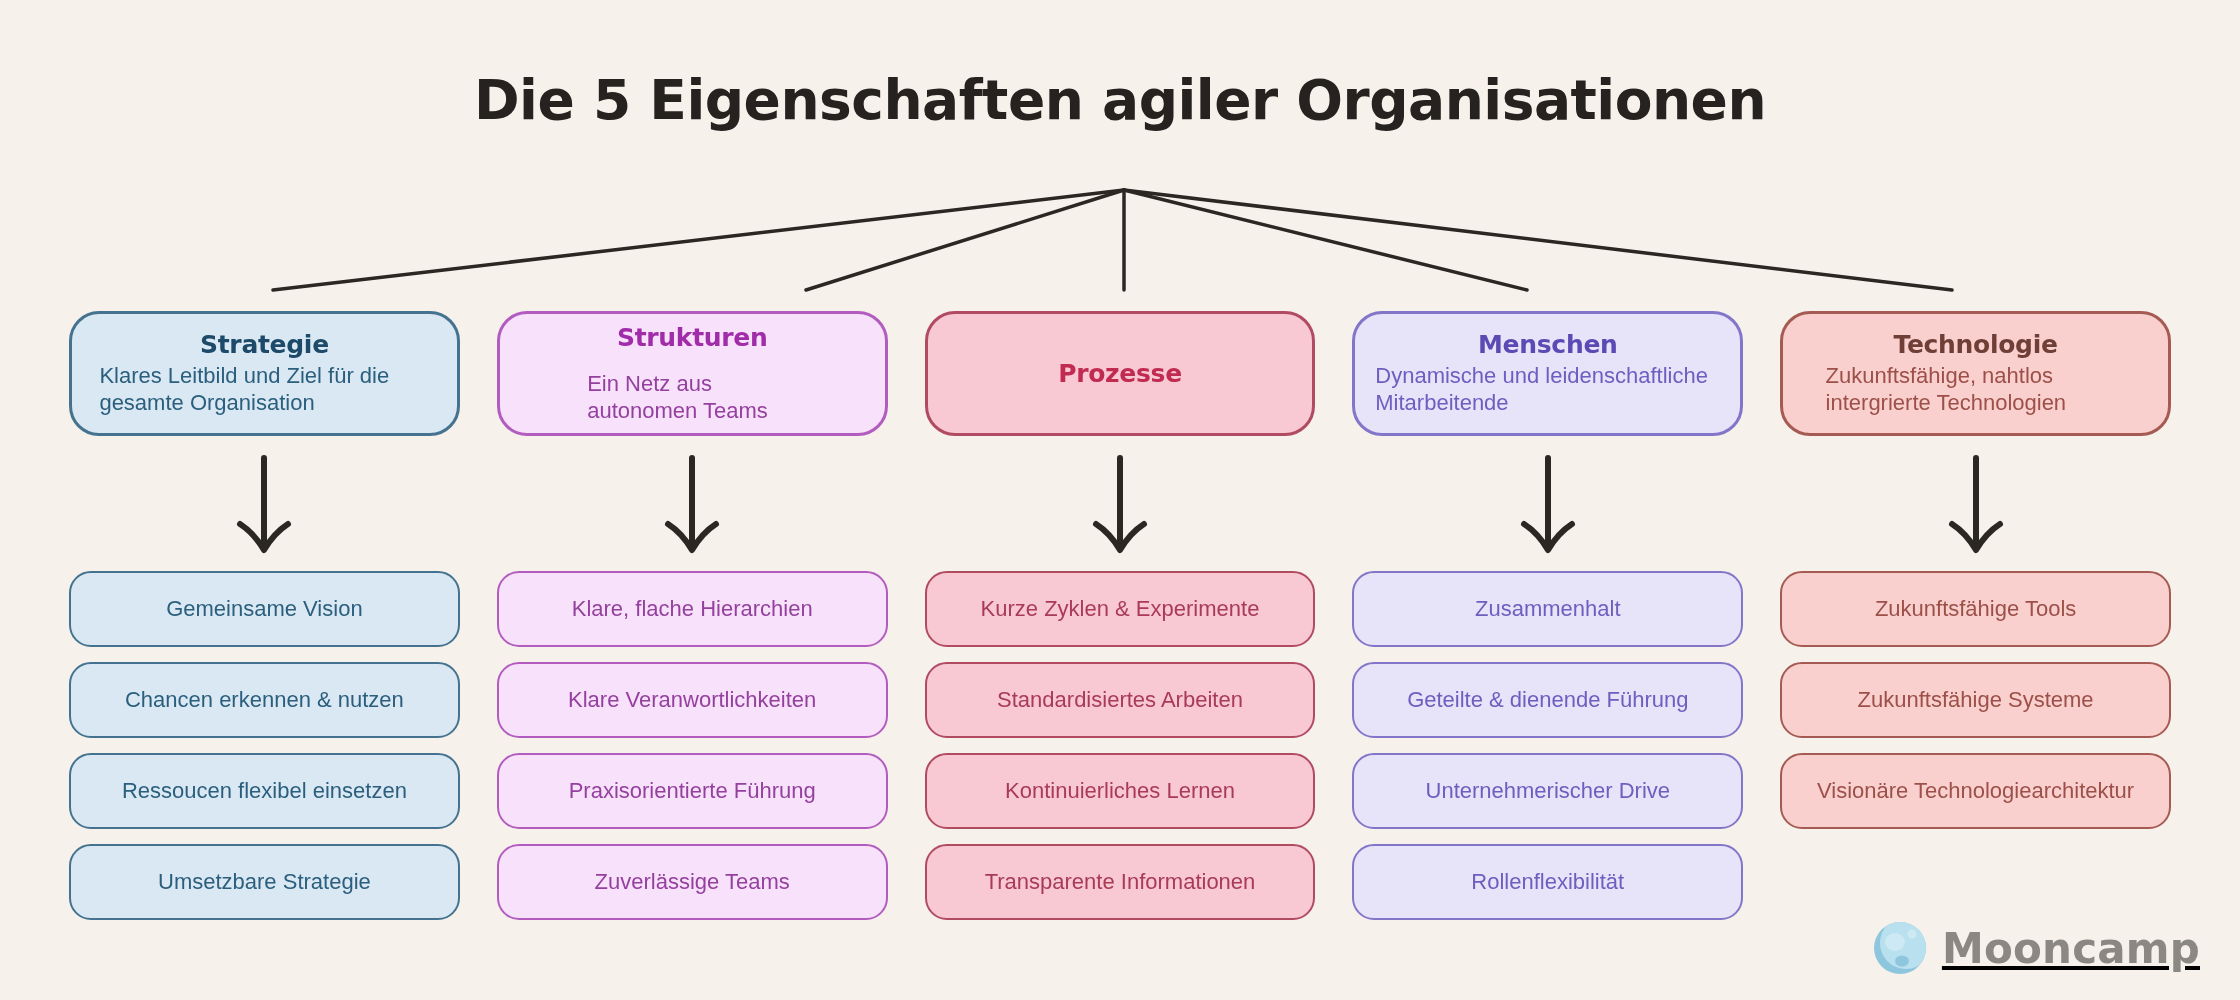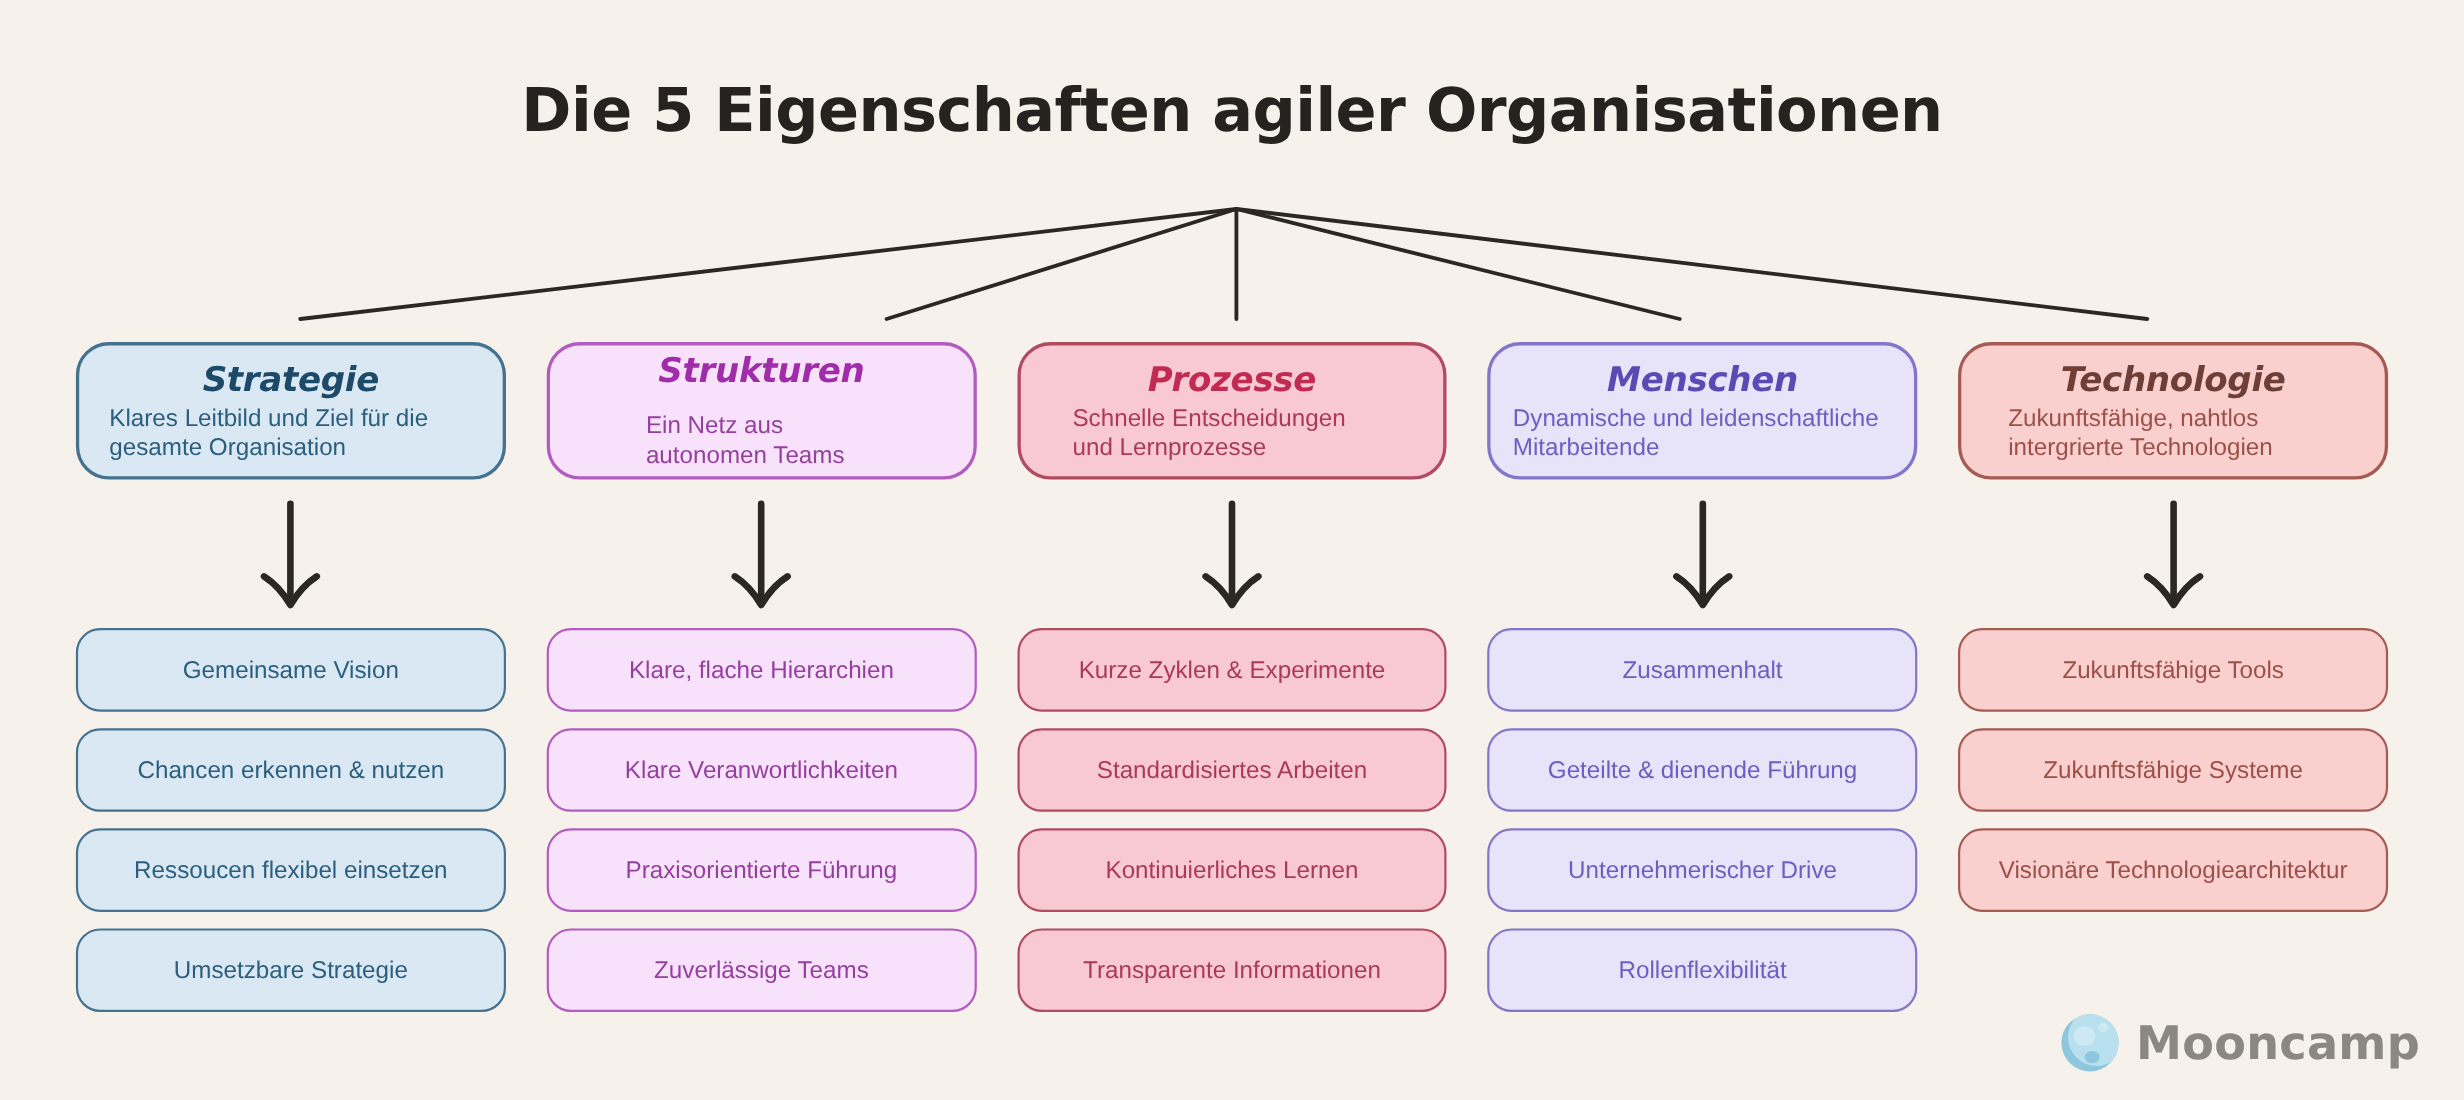--- a/index.html
+++ b/index.html
@@ -18,43 +18,43 @@
     display:flex;gap:37px;
   }
   .column{flex:1;display:flex;flex-direction:column;align-items:center;min-width:0;}
   .header-box{
     width:100%;height:125px;box-sizing:border-box;
     background:var(--fill);border:3px solid var(--border);border-radius:30px;
     display:flex;flex-direction:column;justify-content:center;align-items:center;
     gap:4px;padding:8px 12px;
   }
   .col-name{
-    font-size:31px;font-weight:bold;color:var(--heading);
-    font-family:"DejaVu Sans","Liberation Sans",sans-serif;letter-spacing:-0.3px;font-style:italic;
+    font-size:25px;font-weight:bold;color:var(--heading);
+    font-family:"DejaVu Sans","Liberation Sans",sans-serif;letter-spacing:-0.3px;
   }
   .col-desc{
     font-size:22px;color:var(--text);text-align:left;line-height:1.22;
   }
   .column:nth-child(1) .col-desc{max-width:330px;}
   .column:nth-child(2) .col-desc{max-width:210px;margin-top:15px;}
   .column:nth-child(3) .col-desc{max-width:290px;}
   .column:nth-child(4) .col-desc{max-width:345px;}
   .column:nth-child(5) .col-desc{max-width:300px;}
   .down-arrow{margin:18px 0 16px;display:block;}
   .items{display:flex;flex-direction:column;gap:15px;width:100%;}
   .item{
     height:76px;box-sizing:border-box;width:100%;
     background:var(--fill);border:2.5px solid var(--border);border-radius:22px;
     display:flex;align-items:center;justify-content:center;
     font-size:22px;color:var(--text);text-align:center;padding:0 10px;
     white-space:nowrap;
   }
   .brand{
     position:absolute;right:40px;bottom:24px;
-    display:flex;align-items:center;gap:14px;
+    display:flex;align-items:center;gap:14px;text-decoration:underline;
   }
   .brand-name{
     font-size:42px;font-weight:bold;color:#8b8884;letter-spacing:0.2px;
     font-family:"DejaVu Sans","Liberation Sans",sans-serif;
   }
 </style>
 </head>
 <body>
 
 <div class="canvas">
@@ -101,21 +101,20 @@
         <div class="item">Klare, flache Hierarchien</div>
         <div class="item">Klare Veranwortlichkeiten</div>
         <div class="item">Praxisorientierte Führung</div>
         <div class="item">Zuverlässige Teams</div>
       </div>
     </div>
 
     <div class="column" style="--fill: #f8c8d3; --border: #b04b62; --heading: #c12b51; --text: #a93b56;">
       <div class="header-box">
         <div class="col-name">Prozesse</div>
-        <div class="col-desc">Schnelle Entscheidungen und Lernprozesse</div>
       </div>
       <svg class="down-arrow" width="58" height="101" viewBox="0 0 58 101" fill="none" stroke="#2b2722" stroke-width="6" stroke-linecap="round" stroke-linejoin="round">
         <path d="M29 4 L29 92"></path>
           <path d="M5 70 Q19 79 29 96 Q39 79 53 70"></path>
       </svg>
       <div class="items">
         <div class="item">Kurze Zyklen &amp; Experimente</div>
         <div class="item">Standardisiertes Arbeiten</div>
         <div class="item">Kontinuierliches Lernen</div>
         <div class="item">Transparente Informationen</div>

